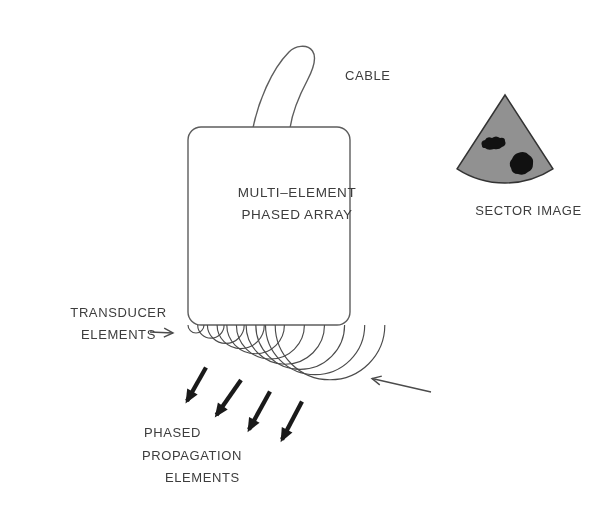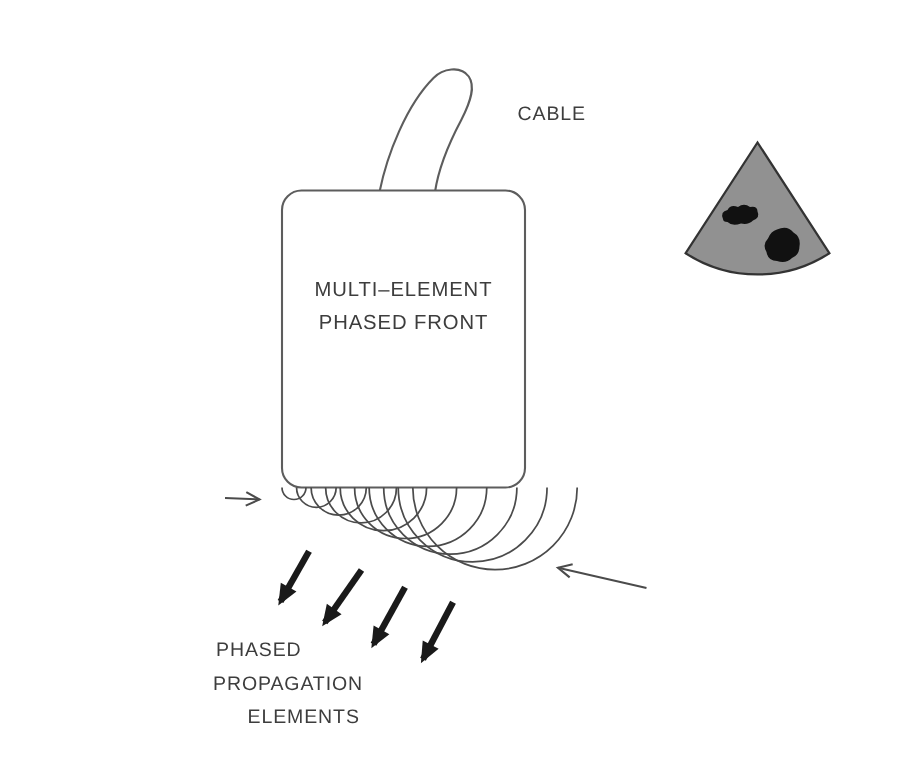--- a/index.html
+++ b/index.html
@@ -9,21 +9,21 @@
     font-family:Liberation Sans, sans-serif;
     color:var(--text,#3d3d3d);
   }
   .stage svg{position:absolute;left:0;top:0;}
   .label{
     position:absolute;
     font-size:13px;line-height:22px;letter-spacing:0.6px;
     color:var(--text,#3d3d3d);
     white-space:nowrap;
   }
-  .label.center{text-align:center;white-space:normal;}
+  .label.center{text-align:center;white-space:normal;margin-left:28px;}
   .probe-label{width:162px;left:188px;top:182px;font-size:13.5px;line-height:21.5px;}
   .cable-label{left:345px;top:65px;}
   .sector-label{width:125px;left:438px;top:200px;}
   .elements-label{width:125px;left:28px;top:302px;}
   .summation-label{width:104px;left:405px;top:357px;line-height:23px;}
   .pulse-l1{left:144px;top:422px;}
   .pulse-l2{left:142px;top:445px;}
   .pulse-l3{left:165px;top:467px;}
   .ln{stroke:var(--outline,#5d5d5d);fill:none;stroke-width:1.4;}
   .arc{stroke:var(--arc,#4b4b4b);fill:none;stroke-width:1.15;}
@@ -82,23 +82,28 @@
       <path class="sector" d="M 505 95 L 457.1 168.8 A 88 88 0 0 0 552.9 168.8 Z"></path>
       <path class="blob" d="M 482 146 q -2 -5 3 -6 q 2 -4 7 -2 q 4 -3 8 0 q 5 -1 5 3 q 2 4 -3 6 q -3 3 -8 2 q -6 2 -9 -1 q -3 0 -3 -2 z"></path>
       <path class="blob" d="M 518 153 q 7 -3 11 2 q 5 3 4 9 q 0 6 -5 8 q -4 4 -10 2 q -6 0 -7 -6 q -3 -5 1 -9 q 2 -5 6 -6 z"></path>
     </g>
   </svg>
 
   <div class="label cable-label">CABLE</div>
 
   <div class="label center probe-label">
     <div>MULTI–ELEMENT</div>
-    <div>PHASED FRONT</div>
+    <div>PHASED ARRAY</div>
   </div>
 
+  <div class="label center sector-label">SECTOR IMAGE</div>
 
+  <div class="label center elements-label">
+    <div>TRANSDUCER</div>
+    <div>ELEMENTS</div>
+  </div>
 
 
   <div class="label pulse-l1">PHASED</div>
   <div class="label pulse-l2">PROPAGATION</div>
   <div class="label pulse-l3">ELEMENTS</div>
 
 </div>
 
 </body></html>

